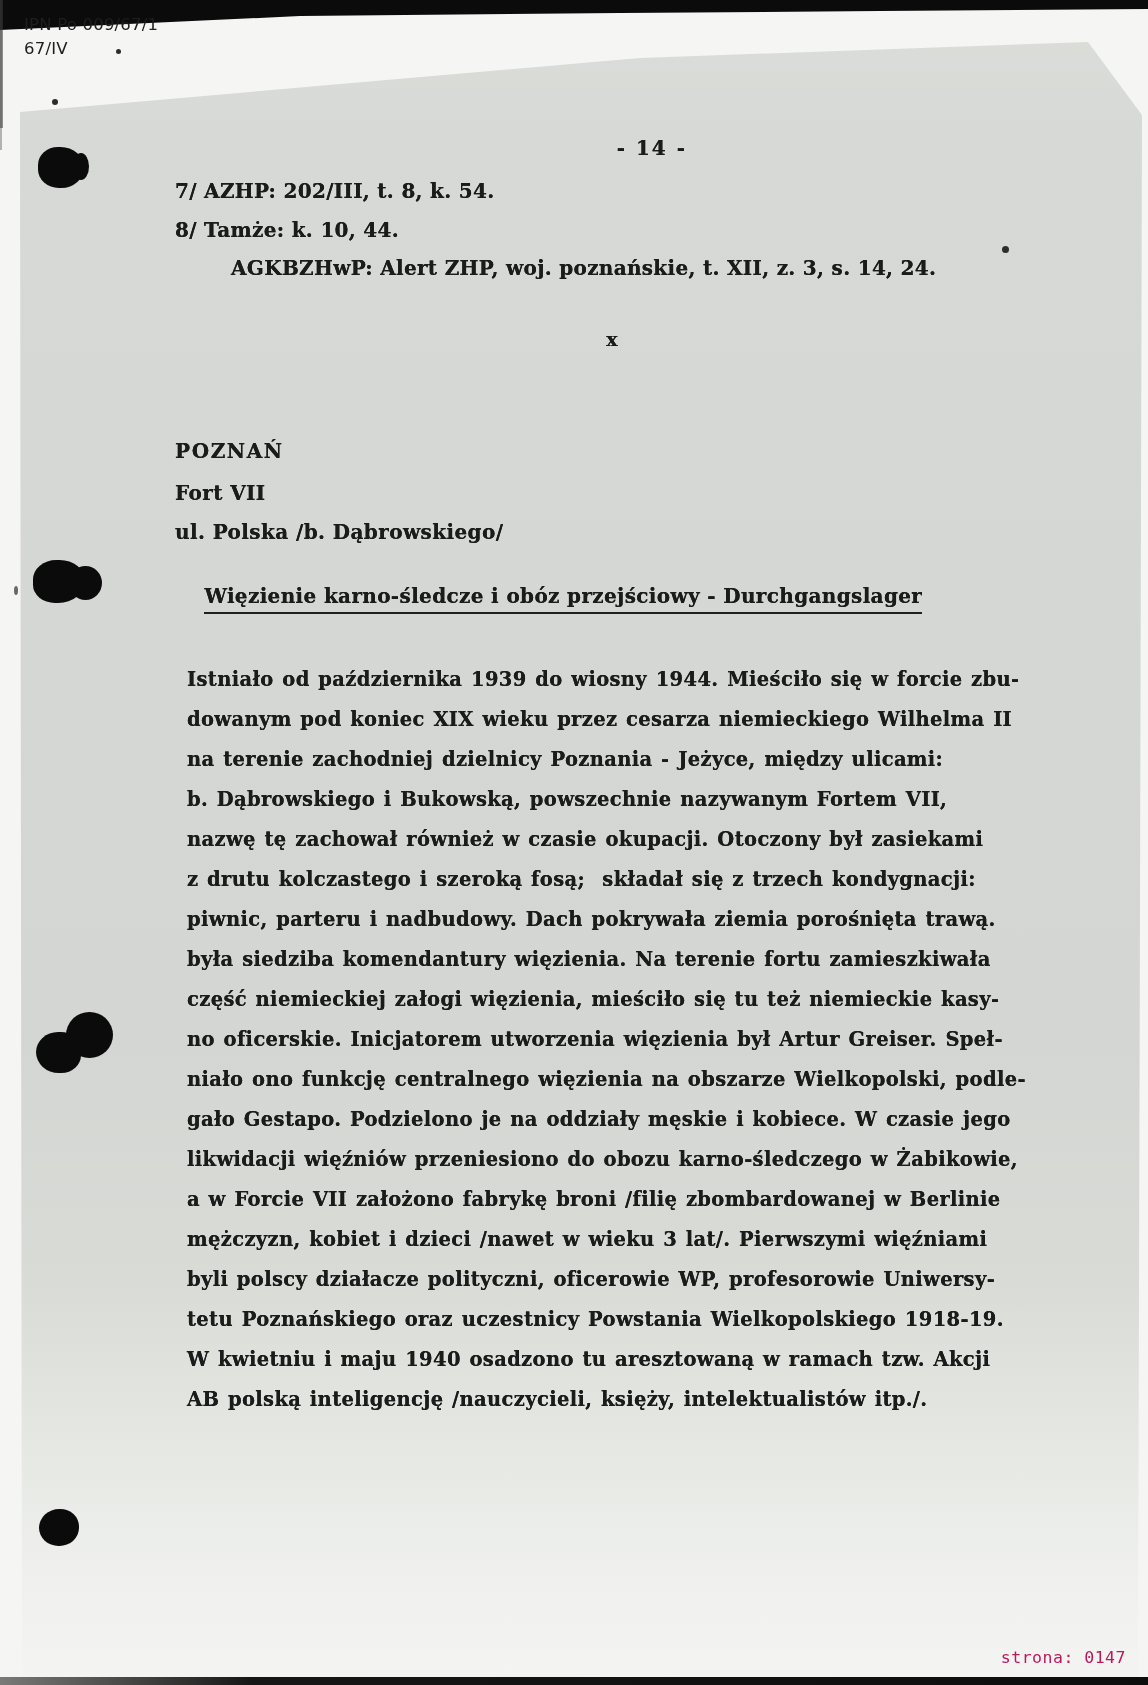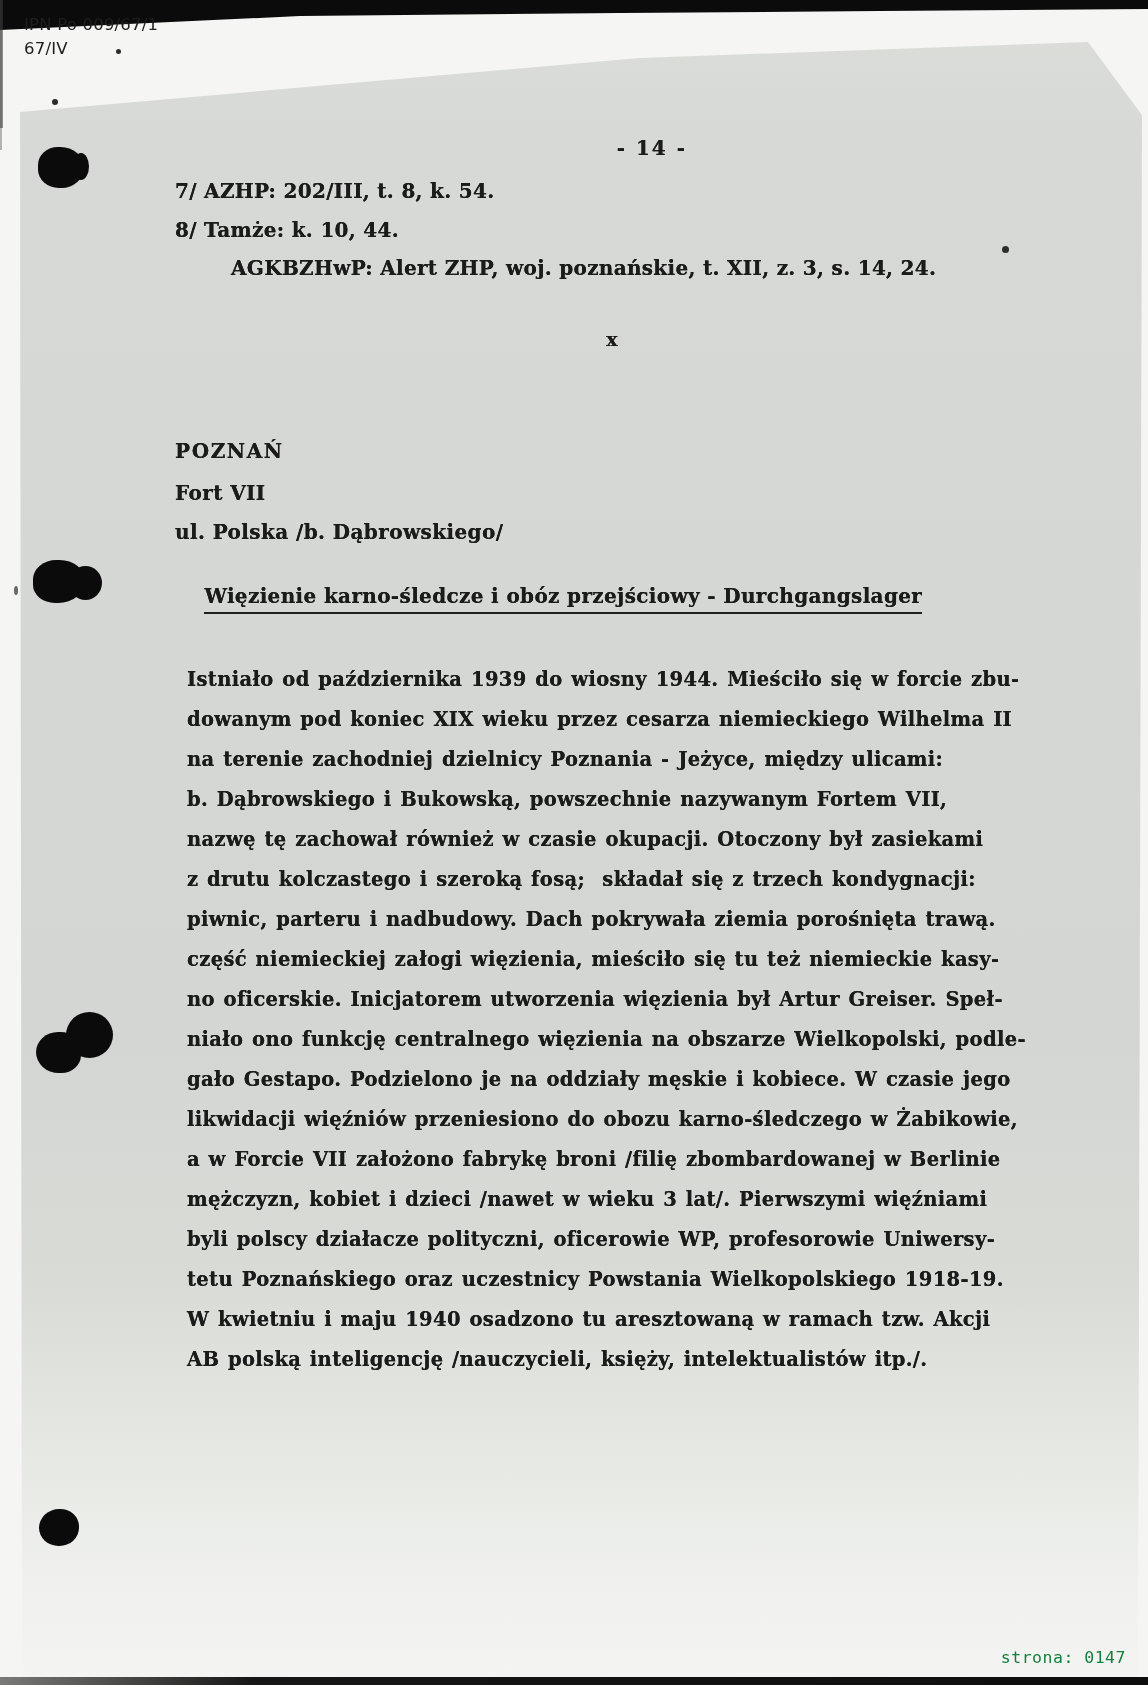--- a/index.html
+++ b/index.html
@@ -52,21 +52,21 @@
   .sp4{left:14px;top:586px;width:4px;height:9px;opacity:.7;}
   
   .archive-ref{
     position:absolute;left:24px;top:13px;
     font-family:"DejaVu Sans","Liberation Sans",sans-serif;
     font-size:16.5px;line-height:24px;color:#1e1e1e;letter-spacing:.2px;
   }
   .strona-label{
     position:absolute;right:22px;top:1648px;
     font-family:"DejaVu Sans Mono","Liberation Mono",monospace;
-    font-size:16.5px;color:#15803d;letter-spacing:.5px;margin-left:20px;
+    font-size:16.5px;color:#be185d;letter-spacing:.5px;margin-left:20px;
   }
   
   .doc{color:var(--ink);font-weight:700;text-shadow:0 0 .6px currentColor;}
   .page-number{
     position:absolute;left:537px;top:136px;width:150px;text-align:right;
     font-size:20px;letter-spacing:2px;
   }
   .footnote{position:absolute;font-size:20px;letter-spacing:.3px;white-space:pre;}
   .fn-1{left:175px;top:179px;text-align:center;}
   .fn-2{left:175px;top:218px;}
@@ -133,20 +133,21 @@
   </div>
 
   <div class="doc body-text">
       <div class="body-line">Istniało od października 1939 do wiosny 1944. Mieściło się w forcie zbu-</div>
       <div class="body-line">dowanym pod koniec XIX wieku przez cesarza niemieckiego Wilhelma II</div>
       <div class="body-line">na terenie zachodniej dzielnicy Poznania - Jeżyce, między ulicami:</div>
       <div class="body-line">b. Dąbrowskiego i Bukowską, powszechnie nazywanym Fortem VII,</div>
       <div class="body-line">nazwę tę zachował również w czasie okupacji. Otoczony był zasiekami</div>
       <div class="body-line">z drutu kolczastego i szeroką fosą;  składał się z trzech kondygnacji:</div>
       <div class="body-line">piwnic, parteru i nadbudowy. Dach pokrywała ziemia porośnięta trawą.</div>
+      <div class="body-line">była siedziba komendantury więzienia. Na terenie fortu zamieszkiwała</div>
       <div class="body-line">część niemieckiej załogi więzienia, mieściło się tu też niemieckie kasy-</div>
       <div class="body-line">no oficerskie. Inicjatorem utworzenia więzienia był Artur Greiser. Speł-</div>
       <div class="body-line">niało ono funkcję centralnego więzienia na obszarze Wielkopolski, podle-</div>
       <div class="body-line">gało Gestapo. Podzielono je na oddziały męskie i kobiece. W czasie jego</div>
       <div class="body-line">likwidacji więźniów przeniesiono do obozu karno-śledczego w Żabikowie,</div>
       <div class="body-line">a w Forcie VII założono fabrykę broni /filię zbombardowanej w Berlinie</div>
       <div class="body-line">mężczyzn, kobiet i dzieci /nawet w wieku 3 lat/. Pierwszymi więźniami</div>
       <div class="body-line">byli polscy działacze polityczni, oficerowie WP, profesorowie Uniwersy-</div>
       <div class="body-line">tetu Poznańskiego oraz uczestnicy Powstania Wielkopolskiego 1918-19.</div>
       <div class="body-line">W kwietniu i maju 1940 osadzono tu aresztowaną w ramach tzw. Akcji</div>

